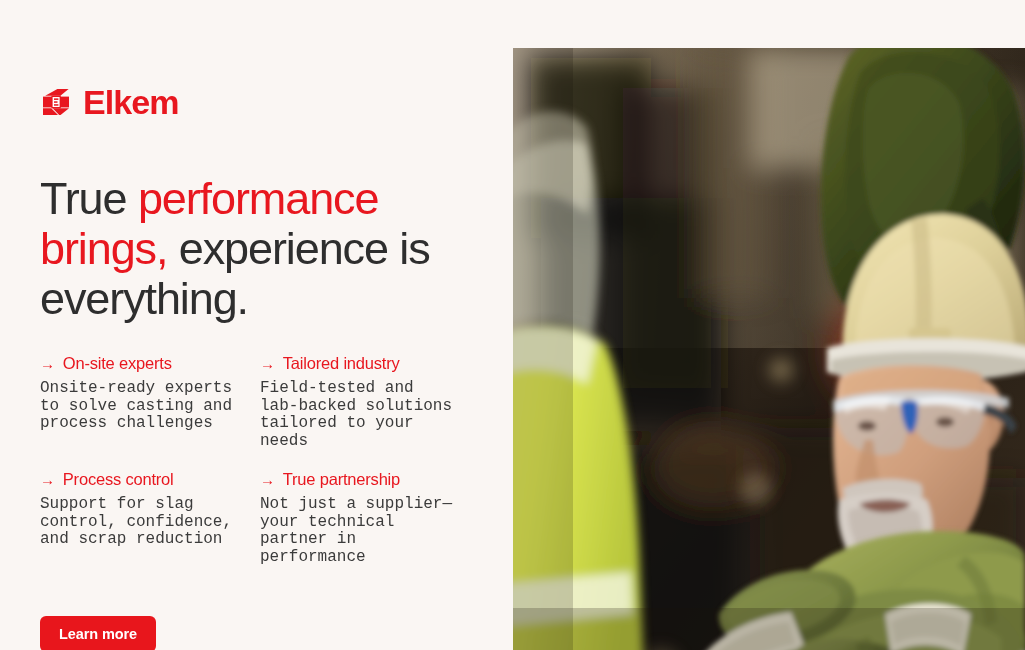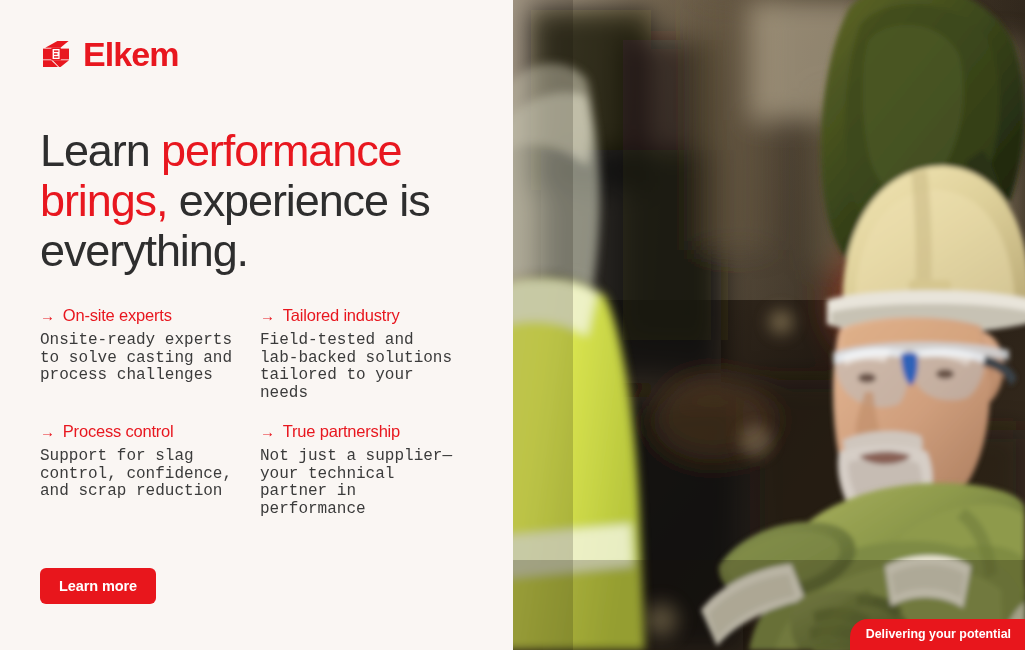--- a/index.html
+++ b/index.html
@@ -14,20 +14,21 @@
     font-family: "Liberation Sans", sans-serif;
     background: #faf6f3;
   }
 
   .page {
     position: relative;
     width: 1025px;
     height: 536px;
     display: flex;
     background: #b91c1c;
+    margin-top: 48px;
   }
 
   
   .left-panel {
     position: relative;
     width: 513px;
     height: 650px;
     background: #faf6f3;
     padding: 34px 40px 0 40px;
   }
@@ -180,21 +181,21 @@
         <rect x="11.4" y="9.6" width="9.4" height="12.8" fill="#e8171f"></rect>
         <rect x="12.6" y="11.0" width="7.0" height="10.0" fill="#ffffff"></rect>
         <rect x="14.0" y="12.4" width="4.4" height="1.5" fill="#e8171f"></rect>
         <rect x="14.0" y="15.3" width="3.5" height="1.5" fill="#e8171f"></rect>
         <rect x="14.0" y="18.2" width="4.4" height="1.5" fill="#e8171f"></rect>
       </svg>
       <span class="logo-word">Elkem</span>
     </div>
 
     <h1 class="headline">
-      <span>Learn </span><span class="hl-red">performance</span><span> </span><span class="hl-red">brings,</span><span> experience is everything.</span>
+      <span>True </span><span class="hl-red">performance</span><span> </span><span class="hl-red">brings,</span><span> experience is everything.</span>
     </h1>
 
 
     <div class="features">
 
       <div class="feature-item">
         <div class="feature-head">
           <span class="feature-arrow">→</span>
           <span>On-site experts</span>
         </div>

